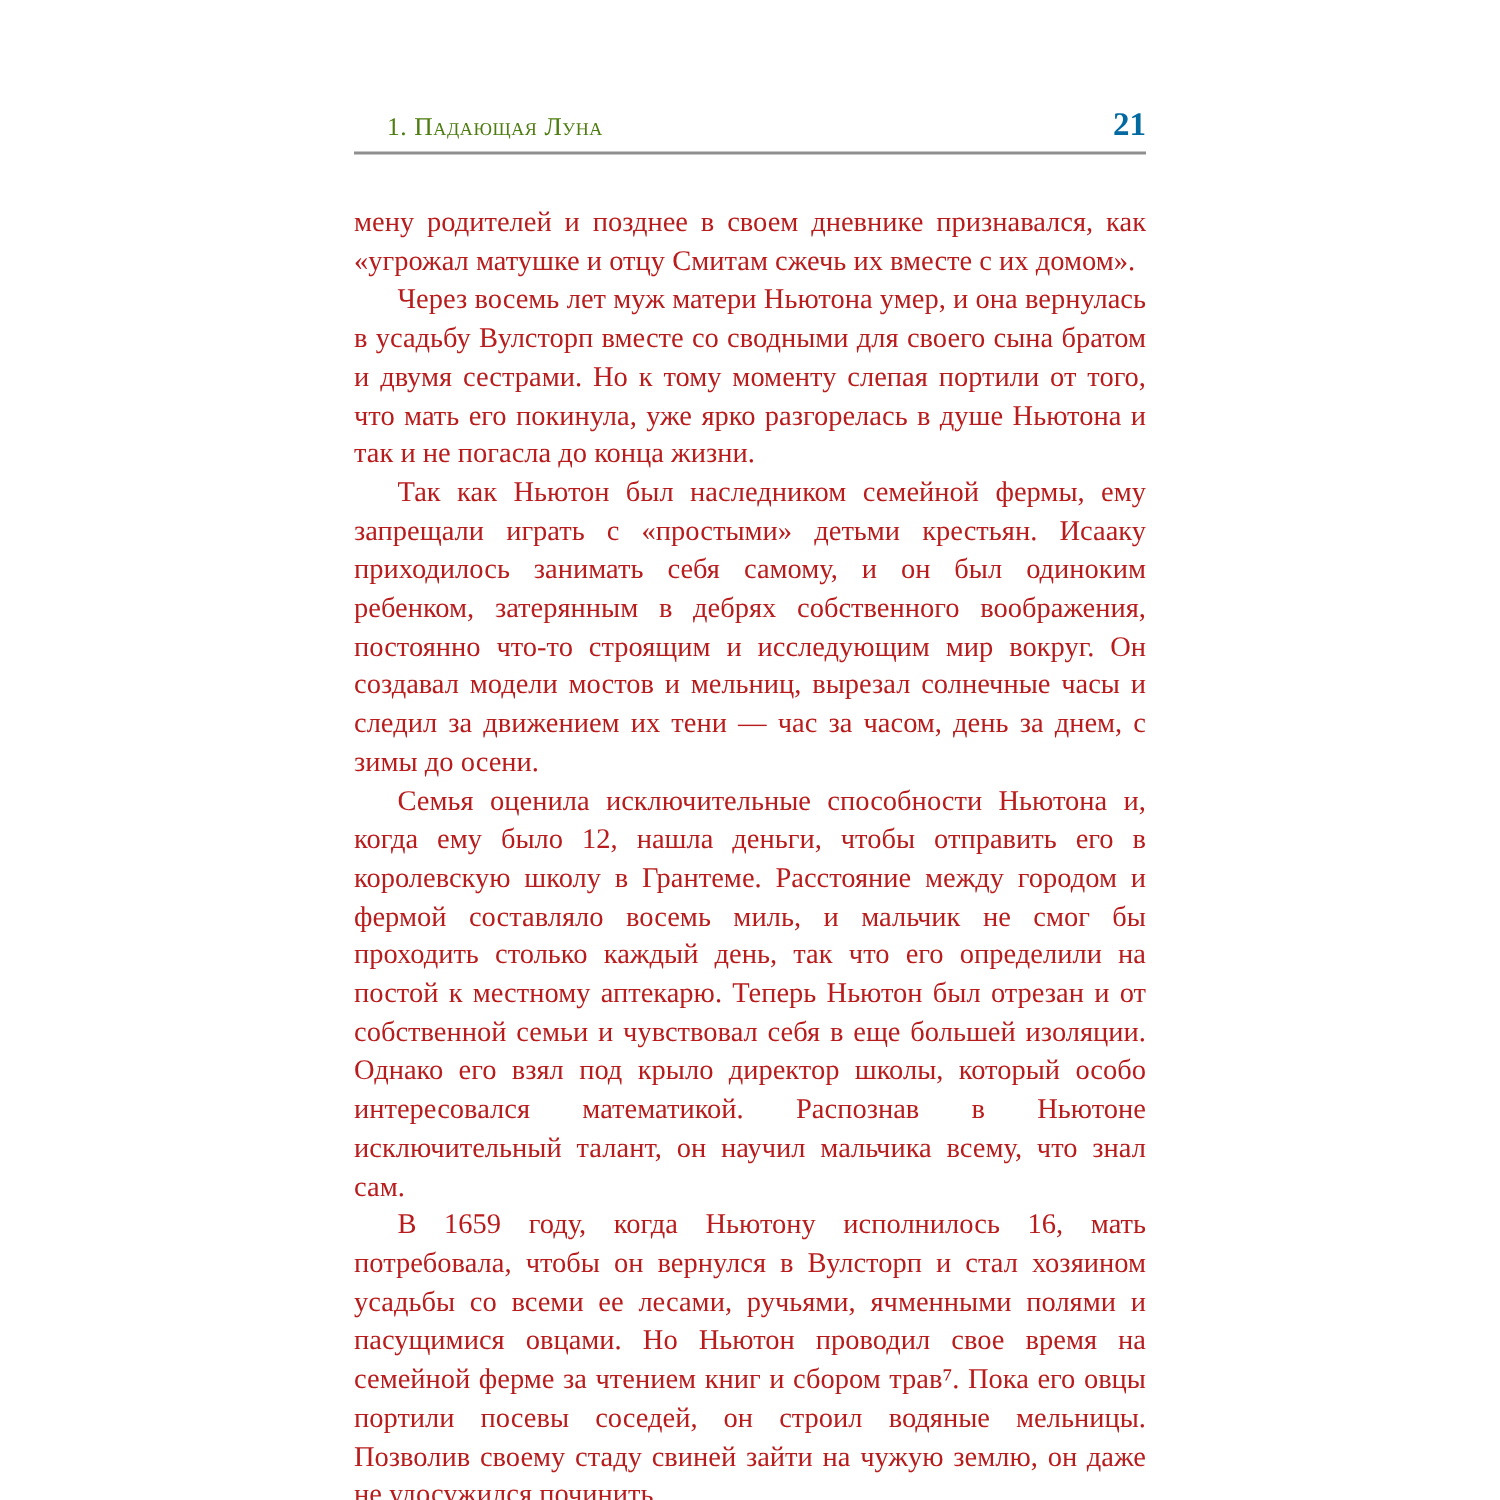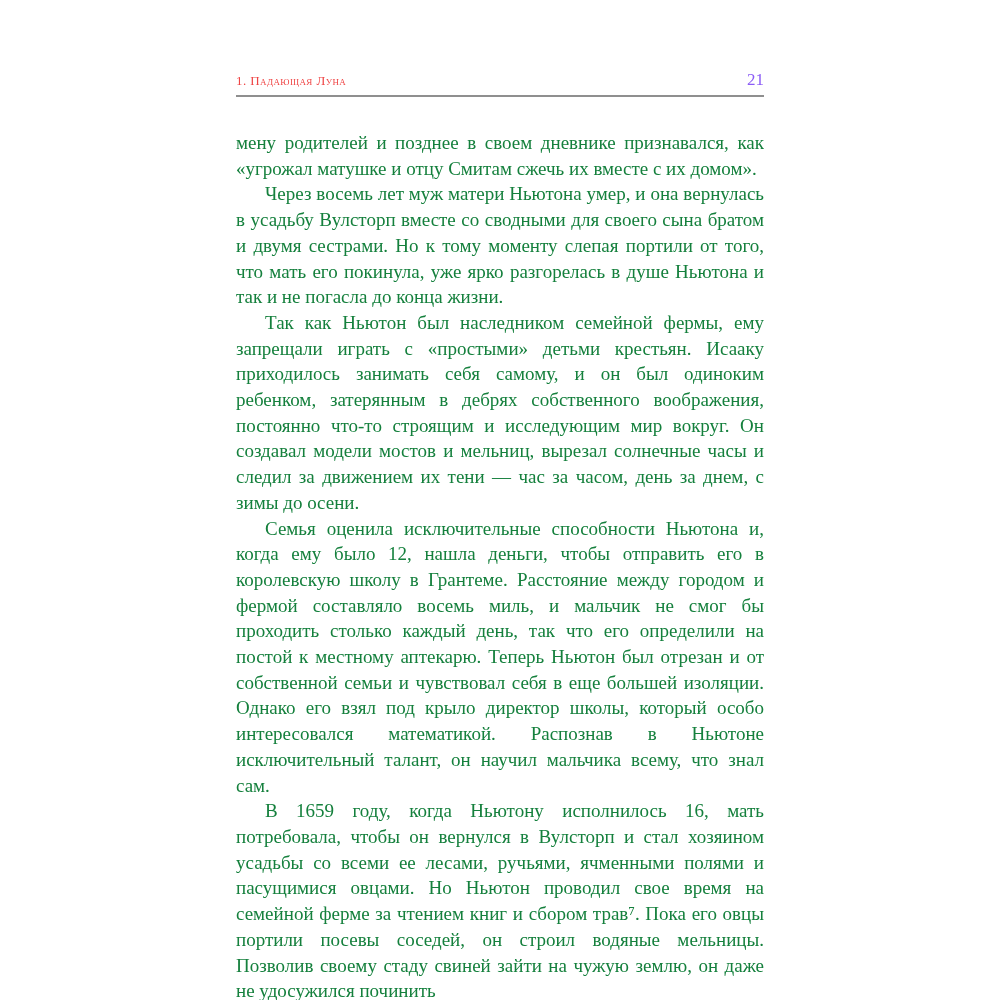--- a/index.html
+++ b/index.html
@@ -20,39 +20,40 @@
     padding-top: 70px;
   }
   .running-header {
     display: flex;
     justify-content: space-between;
     align-items: baseline;
     border-bottom: 2px solid #8f8f8f;
     padding-bottom: 5px;
   }
   .chapter-title {
-    font-size: 13px;
+    font-size: 17px;
     font-variant: small-caps;
     letter-spacing: 0.4px;
-    color: #ef4444;
+    color: #4d7c0f;
+    margin-left: 22px;
   }
   .page-number {
-    font-size: 17px;
-    font-weight: normal;
-    color: #8b5cf6;
+    font-size: 22px;
+    font-weight: bold;
+    color: #0369a1;
   }
   .body-text {
     margin-top: 33px;
   }
   .body-text p {
     margin: 0;
     font-size: 19px;
     line-height: 25.7px;
     text-align: justify;
-    color: #15803d;
+    color: #b91c1c;
   }
   .body-text p.indent {
     text-indent: 29px;
   }
 </style>
 </head>
 <body>
 
 <div class="page">
 

